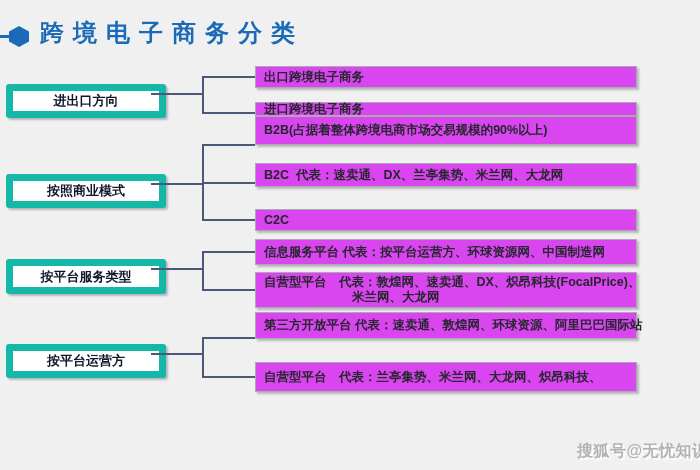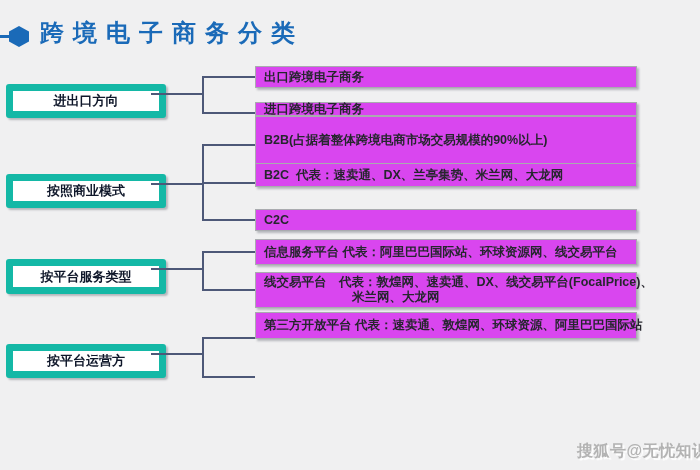--- a/index.html
+++ b/index.html
@@ -74,40 +74,43 @@
   <div class="cat" style="top:259px;height:21px"><span>按平台服务类型</span></div>
   <div class="cat" style="top:344px"><span>按平台运营方</span></div>
 
   <div class="node" style="top:66px;height:22px">
     <div class="nl">出口跨境电子商务</div>
   </div>
   <div class="node" style="top:102px;height:14px">
     <div class="nl">进口跨境电子商务</div>
   </div>
 
-  <div class="node" style="top:116px;height:48px">
+  <div class="node" style="top:116px;height:29px">
     <div class="nl">B2B(占据着整体跨境电商市场交易规模的90%以上)</div>
   </div>
   <div class="node" style="top:163px;height:24px">
     <div class="nl">B2C  代表：速卖通、DX、兰亭集势、米兰网、大龙网</div>
   </div>
   <div class="node" style="top:209px;height:22px">
     <div class="nl">C2C</div>
   </div>
 
   <div class="node" style="top:239px;height:26px">
-    <div class="nl">信息服务平台 代表：阿里巴巴国际站、环球资源网、线交易平台</div>
+    <div class="nl">信息服务平台 代表：按平台运营方、环球资源网、中国制造网</div>
   </div>
   <div class="node" style="top:272px;height:36px">
-    <div class="nl">线交易平台　代表：敦煌网、速卖通、DX、线交易平台(FocalPrice)、</div>
+    <div class="nl">自营型平台　代表：敦煌网、速卖通、DX、炽昂科技(FocalPrice)、</div>
     <div class="nl indent">米兰网、大龙网</div>
   </div>
 
   <div class="node" style="top:312px;height:27px">
     <div class="nl">第三方开放平台 代表：速卖通、敦煌网、环球资源、阿里巴巴国际站</div>
+  </div>
+  <div class="node" style="top:362px;height:30px">
+    <div class="nl">自营型平台　代表：兰亭集势、米兰网、大龙网、炽昂科技、</div>
   </div>
 
   <div class="lh" style="top:93px;left:151px;width:53px"></div>
   <div class="lv" style="top:76px;left:202px;height:38px"></div>
   <div class="lh" style="top:76px;left:202px;width:53px"></div>
   <div class="lh" style="top:112px;left:202px;width:53px"></div>
 
   <div class="lh" style="top:183px;left:151px;width:53px"></div>
   <div class="lv" style="top:144px;left:202px;height:77px"></div>
   <div class="lh" style="top:144px;left:202px;width:53px"></div>

